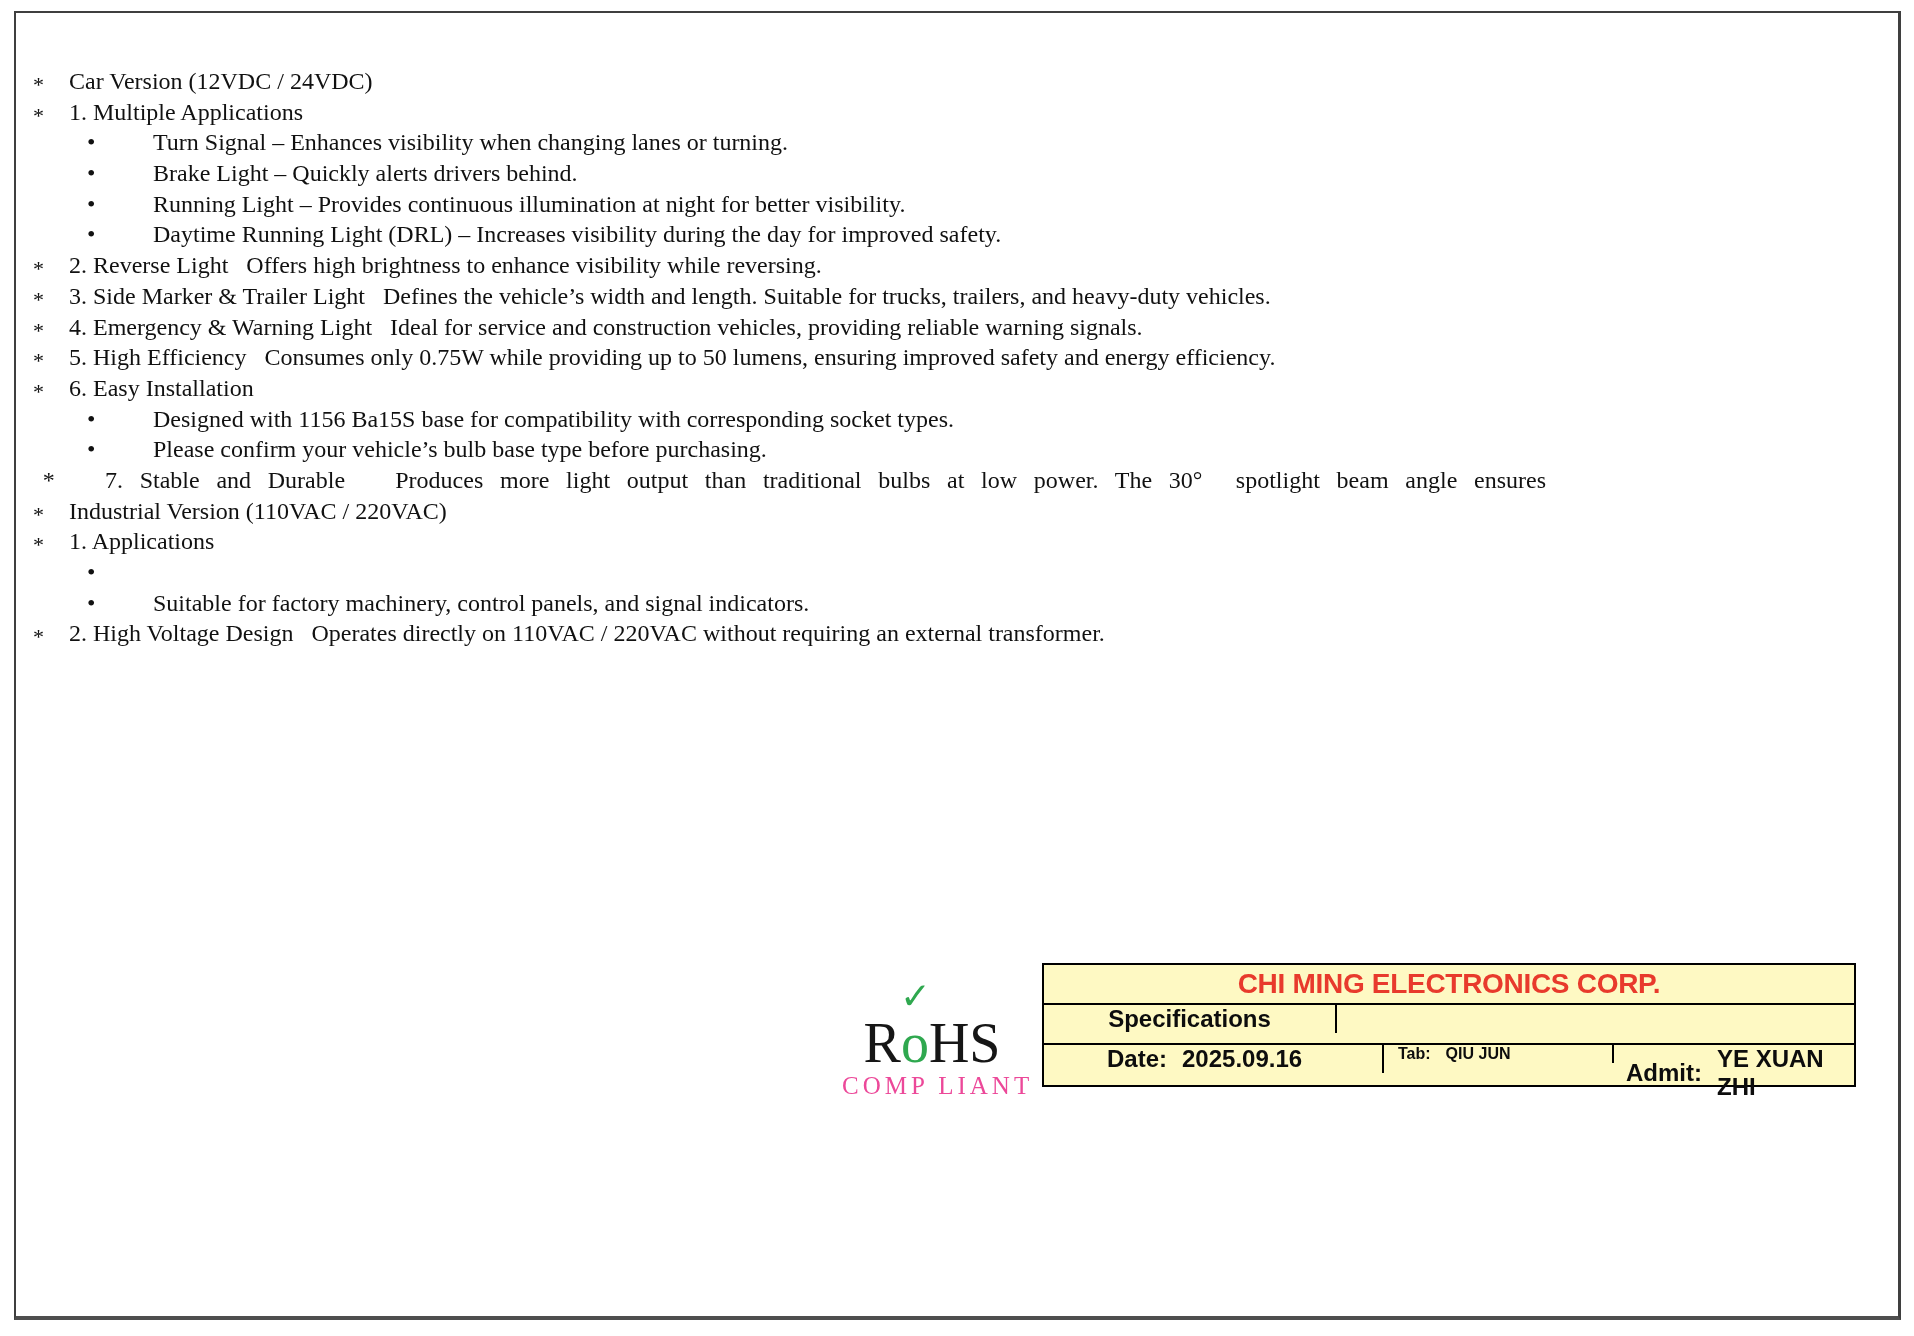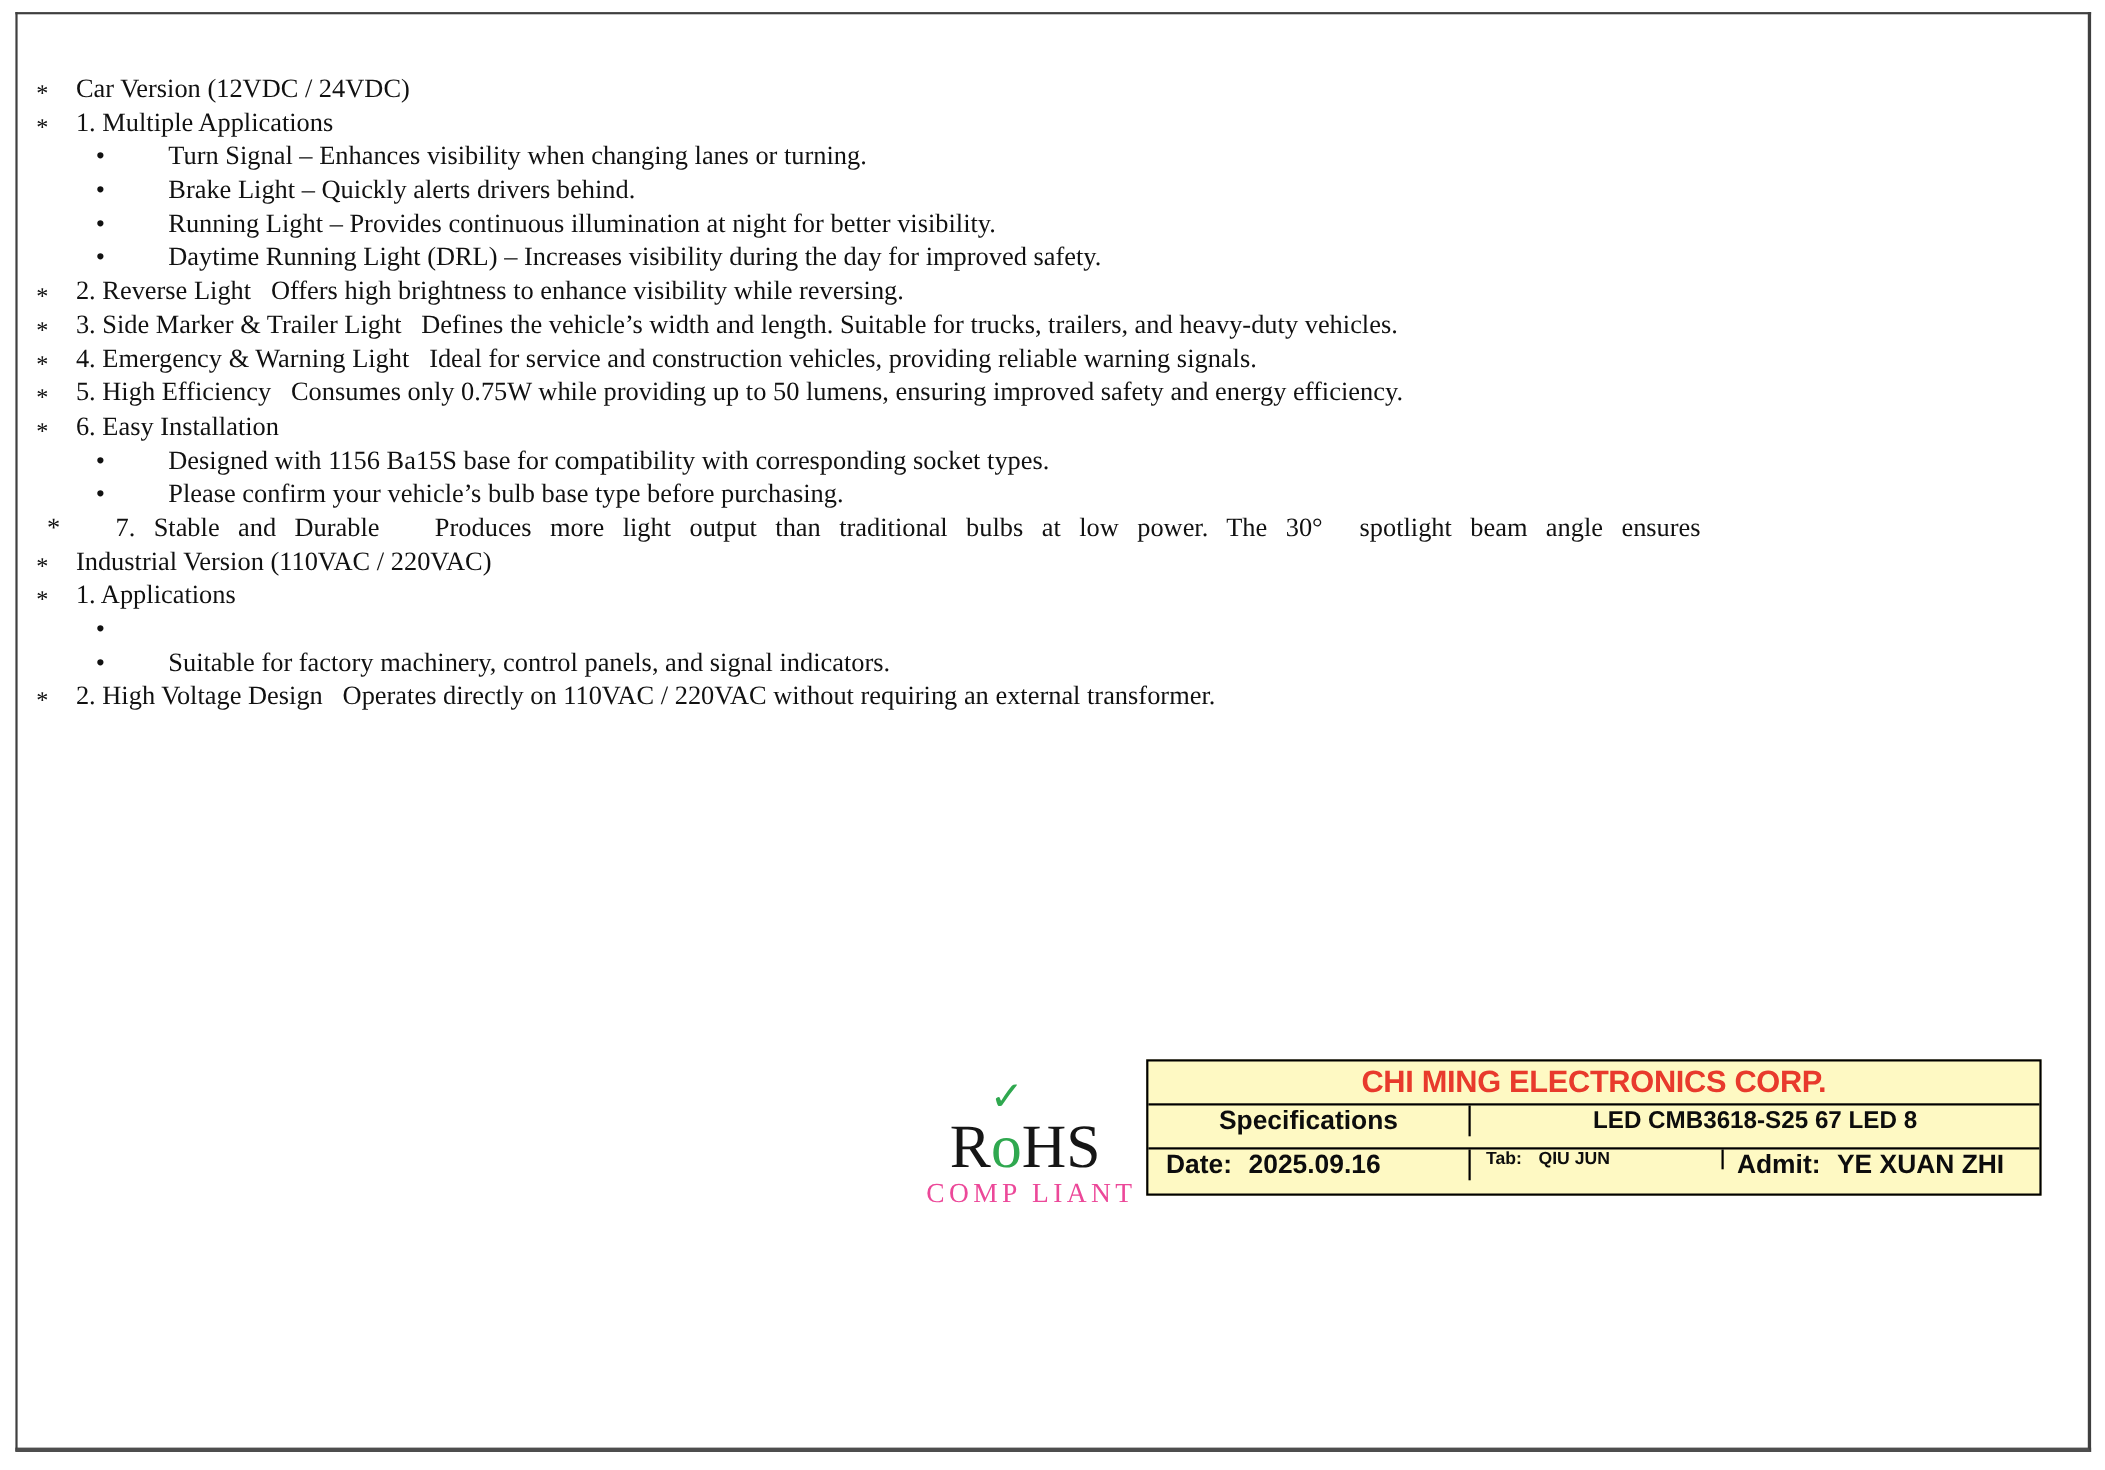--- a/index.html
+++ b/index.html
@@ -66,21 +66,21 @@
   .tr { display:flex; box-sizing:border-box; align-items:flex-start; }
   .tr-company {
     height:40px; border-bottom:2px solid #000;
     align-items:center; justify-content:center;
     font-size:28px; letter-spacing:-0.3px; color:#e83a2c;
   }
   .cell { display:flex; align-items:center; box-sizing:border-box; }
   .tr-spec { height:40px; border-bottom:2px solid #000; }
   .c-spec  { width:293px; border-right:2px solid #000; justify-content:center; font-size:24px; }
   .c-model { flex:1; justify-content:center; font-size:22px; }
-  .tr-meta { height:40px; }
+  .tr-meta { height:40px;padding-left:47px; }
   .c-date  { width:293px; border-right:2px solid #000; padding-left:16px; font-size:24px; }
   .c-tab   { width:230px; border-right:2px solid #000; padding-left:14px; font-size:16px; }
   .c-admit { flex:1; padding-left:12px; font-size:24px; }
   .val { margin-left:15px; }
 </style>
 </head>
 <body>
 
 <div class="page">
 
@@ -112,23 +112,20 @@
   </div>
 
   <div class="spec-table">
     <div class="tr tr-company">
       <span>CHI MING ELECTRONICS CORP.</span>
     </div>
     <div class="tr tr-spec">
       <div class="cell c-spec">
         <span>Specifications</span>
       </div>
-      <div class="cell c-model">
-        <span>LED CMB3618-S25 67 LED 8</span>
-      </div>
     </div>
     <div class="tr tr-meta">
       <div class="cell c-date">
         <span>Date:</span>
         <span class="val">2025.09.16</span>
       </div>
       <div class="cell c-tab">
         <span>Tab:</span>
         <span class="val">QIU JUN</span>
       </div>

